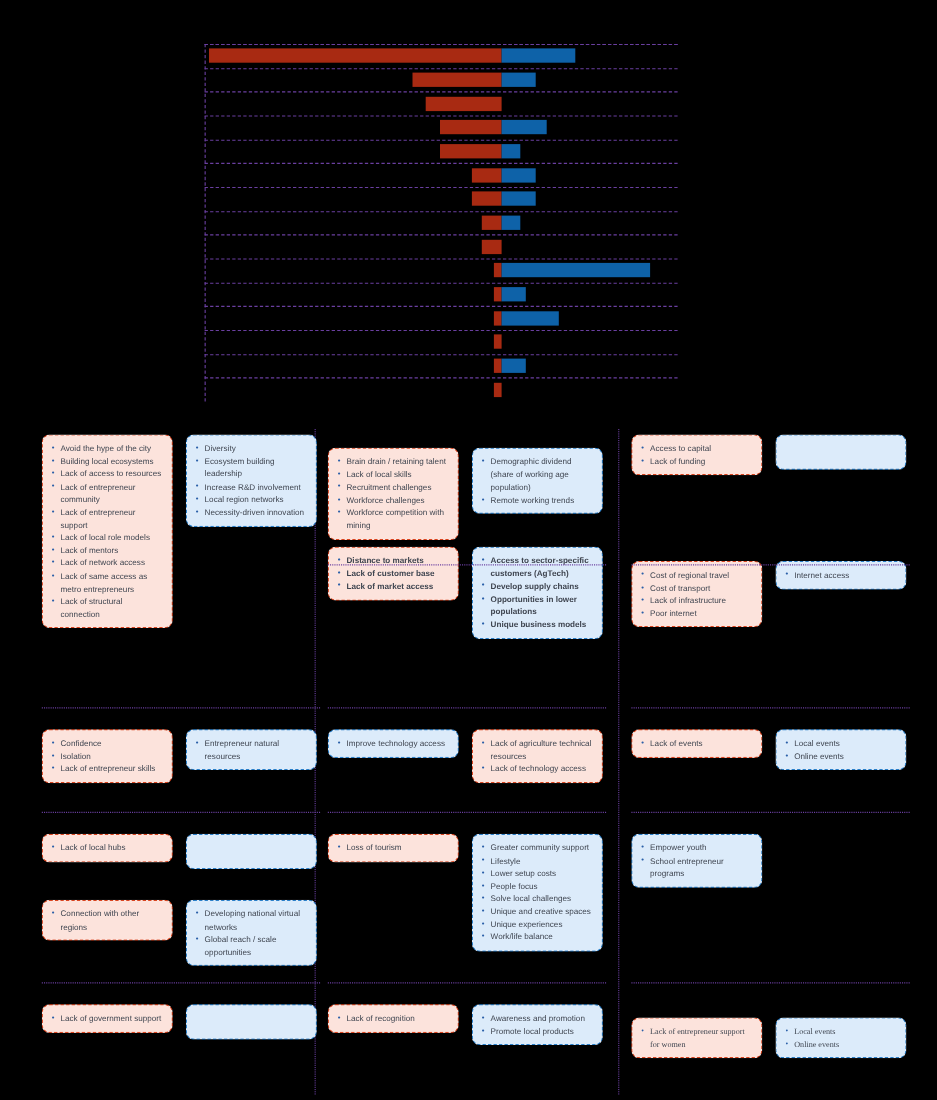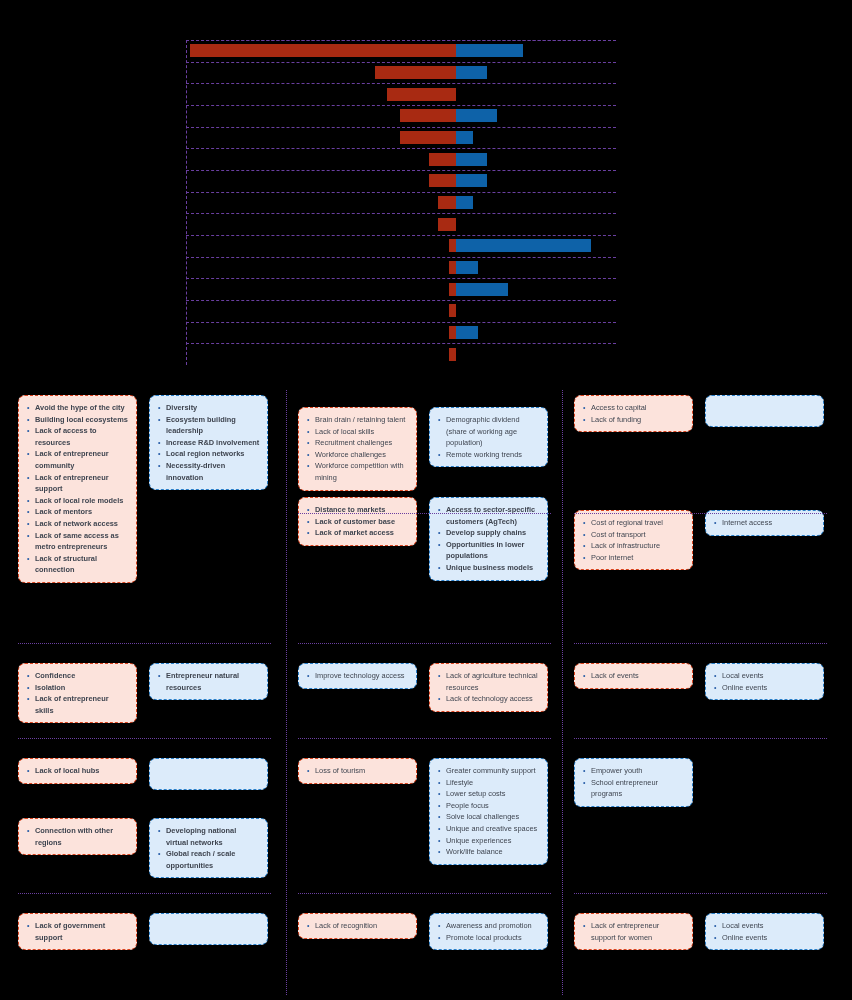--- a/index.html
+++ b/index.html
@@ -59,21 +59,21 @@
     left: 0;
     top: 385px;
     width: 852px;
     height: 615px;
   }
   .column {
     position: absolute;
     top: 0;
     bottom: 0;
   }
-  .col-0 { left: 18px;  width: 253px; font-weight: bold; }
+  .col-0 { left: 38px;  width: 253px; }
   .col-1 { left: 298px; width: 253px; }
   .col-2 { left: 574px; width: 253px; }
 
   .vdiv {
     position: absolute;
     top: 5px;
     bottom: 5px;
     width: 0;
     border-left: 1px dotted #6a3fa0;
   }
@@ -471,21 +471,21 @@
       <div class="pair" style="top: 373px;">
         <div class="boxcol">
           <div class="box blue">
             <ul>
               <li>Empower youth</li>
               <li>School entrepreneur programs</li>
             </ul>
           </div>
         </div>
       </div>
-      <div class="pair" style="top: 528px;">
+      <div class="pair" style="top: 540px; font-family: Liberation Serif, serif;">
         <div class="boxcol">
           <div class="box red">
             <ul>
               <li>Lack of entrepreneur support for women</li>
             </ul>
           </div>
         </div>
         <div class="boxcol">
           <div class="box blue">
             <ul>

